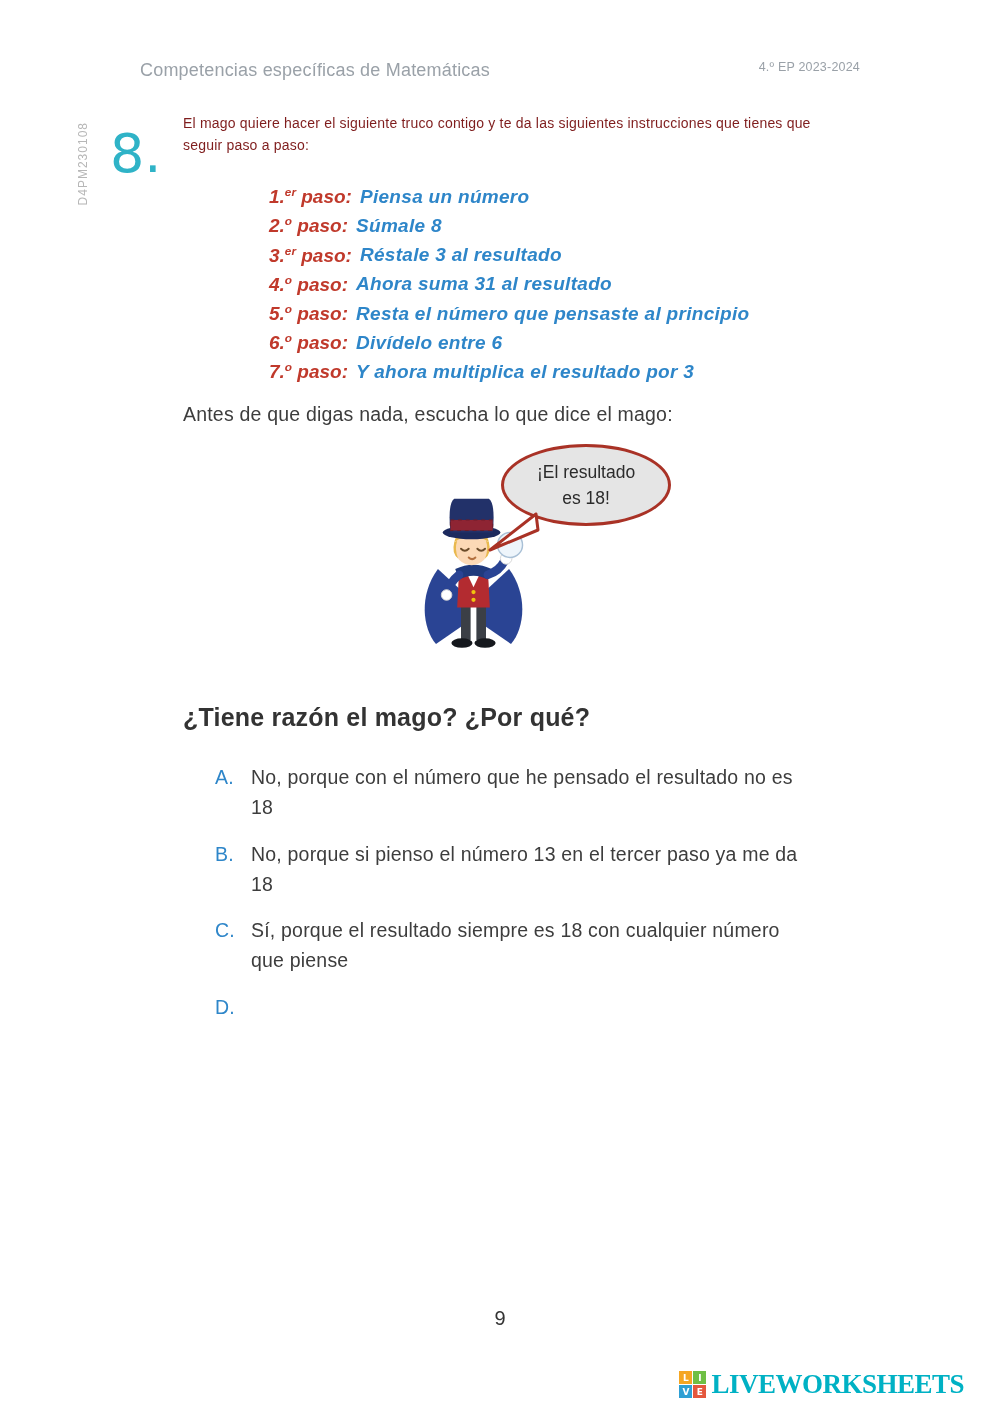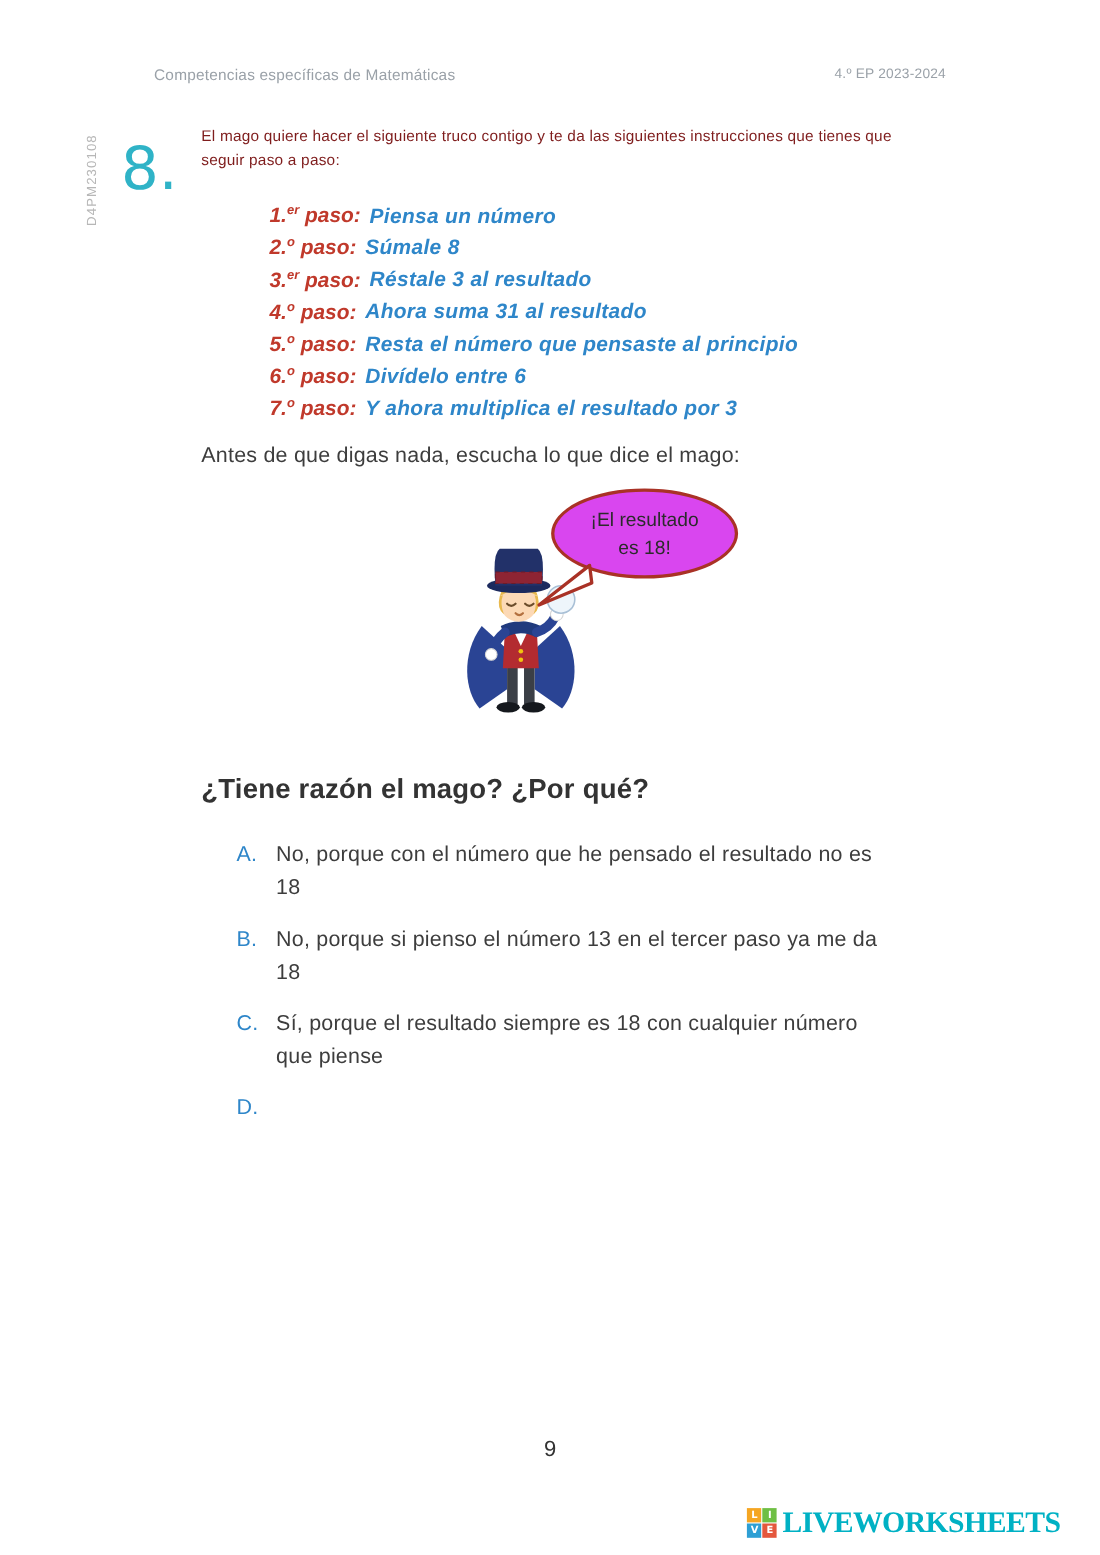--- a/index.html
+++ b/index.html
@@ -7,21 +7,21 @@
   .page {
     position: relative;
     width: 1000px; height: 1414px;
     margin: 0 auto;
     background: #ffffff;
     overflow: hidden;
     color: #3d3d3d;
   }
   .header-left {
     position:absolute; top:60px; left:140px;
-    font-size:14px; color:#9aa1a8; letter-spacing:0.2px;
+    font-size:18px; color:#9aa1a8; letter-spacing:0.2px;
   }
   .header-right {
     position:absolute; top:60px; right:140px;
     font-size:12.5px; color:#9aa1a8; letter-spacing:0.2px;
   }
   .side-code {
     position:absolute; top:122px; left:76px;
     writing-mode: vertical-rl; transform: rotate(180deg);
     font-size:12px; color:#b7b7b7; letter-spacing:1px;
   }
@@ -30,30 +30,30 @@
     font-size:54px; color:#2fb3c7; font-weight:400;
     font-family:"DejaVu Sans", sans-serif;
   }
   .content {
     position:absolute; top:112px; left:183px; width:700px;
   }
   .intro {
     width:645px;
     font-size:14px; line-height:1.6; letter-spacing:0.2px; color:#7f1d1d;
   }
-  .steps { margin:26px 0 0 62px; }
+  .steps { margin:26px 0 0 86px; }
   .step { font-size:19px; line-height:1.52; font-style:italic; white-space:nowrap; }
   .step-label { color:#c0392b; font-weight:bold; margin-right:8px; }
   .step-label sup { font-size:0.62em; }
   .step-text { color:#2e86c9; font-weight:bold; letter-spacing:0.3px; }
   .listen { margin-top:16px; font-size:19.5px; letter-spacing:0.2px; }
   .scene { position:relative; height:245px; margin-top:8px; }
   .bubble {
     position:absolute; left:318px; top:10px; width:170px; height:82px;
-    background:#d946ef; border:3px solid #a93226; border-radius:50%;
+    background:#e5e5e5; border:3px solid #a93226; border-radius:50%;
     display:flex; flex-direction:column; align-items:center; justify-content:center;
     font-size:17.5px; color:#2b2b2b; z-index:2; line-height:1.5;
   }
   .bubble-tail { position:absolute; left:303px; top:76px; z-index:3; }
   .magician { position:absolute; left:228px; top:60px; width:125px; z-index:1; }
   .prompt { margin-top:24px; font-size:25px; font-weight:bold; color:#333; letter-spacing:0.2px; }
   .options { margin-top:30px; }
   .option { display:flex; margin-bottom:16px; font-size:19.5px; line-height:1.55; letter-spacing:0.2px; }
   .option-letter { flex:none; width:36px; margin-left:32px; color:#2e86c9; }
   .option-text { max-width:552px; color:#3d3d3d; }

